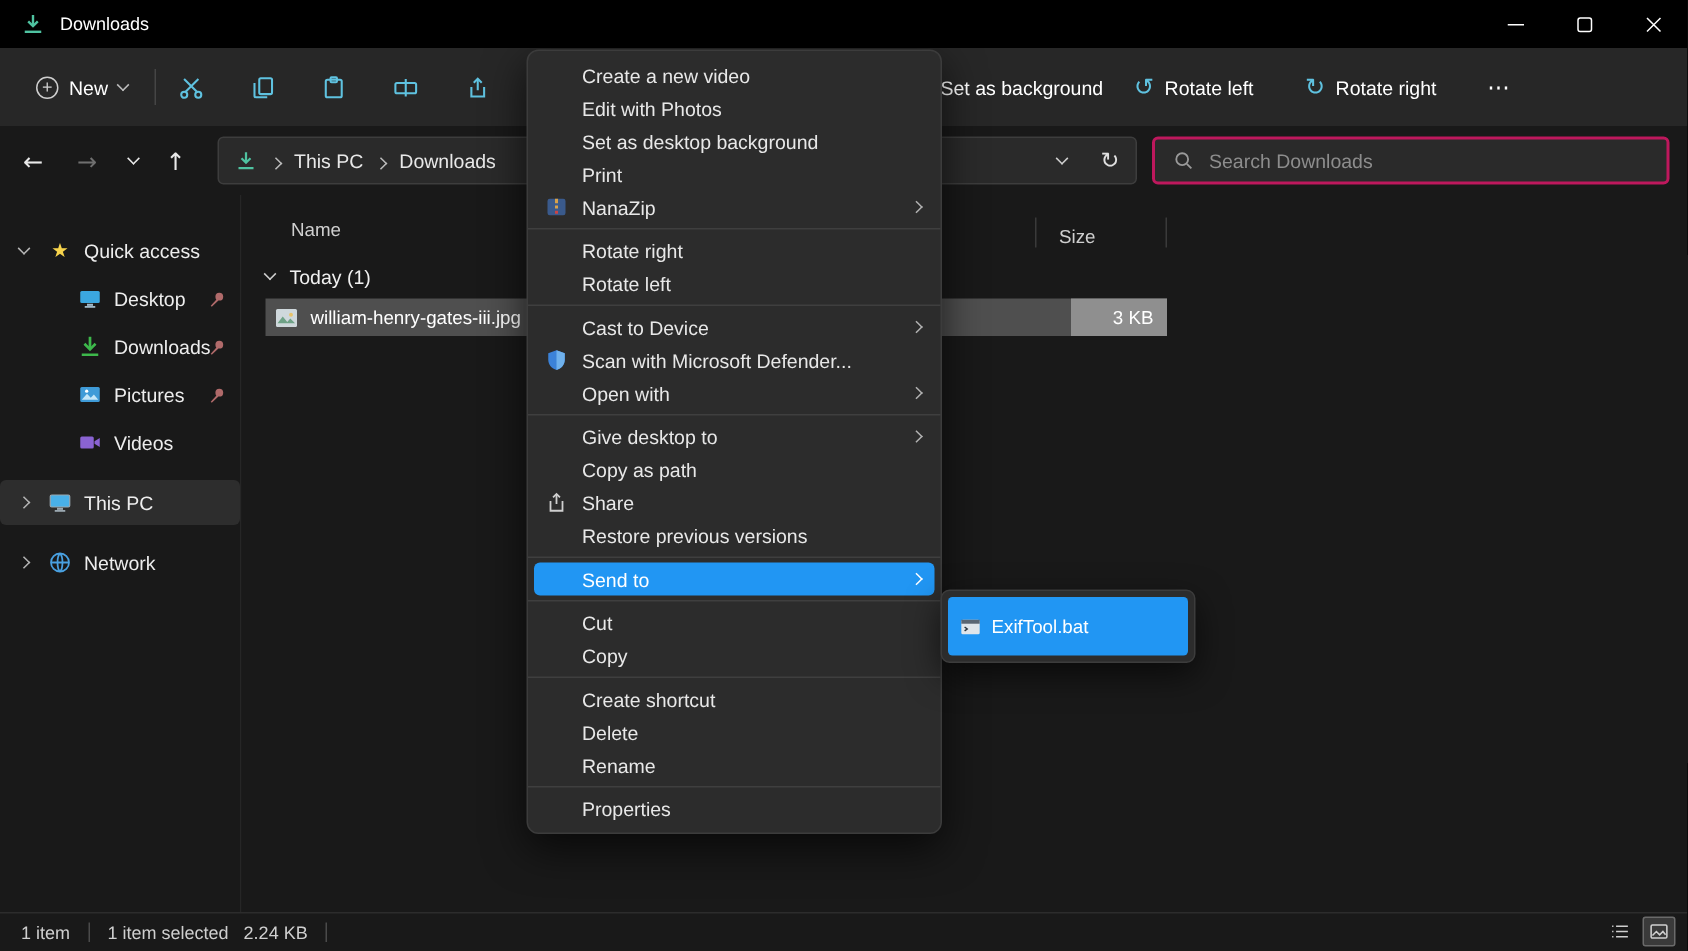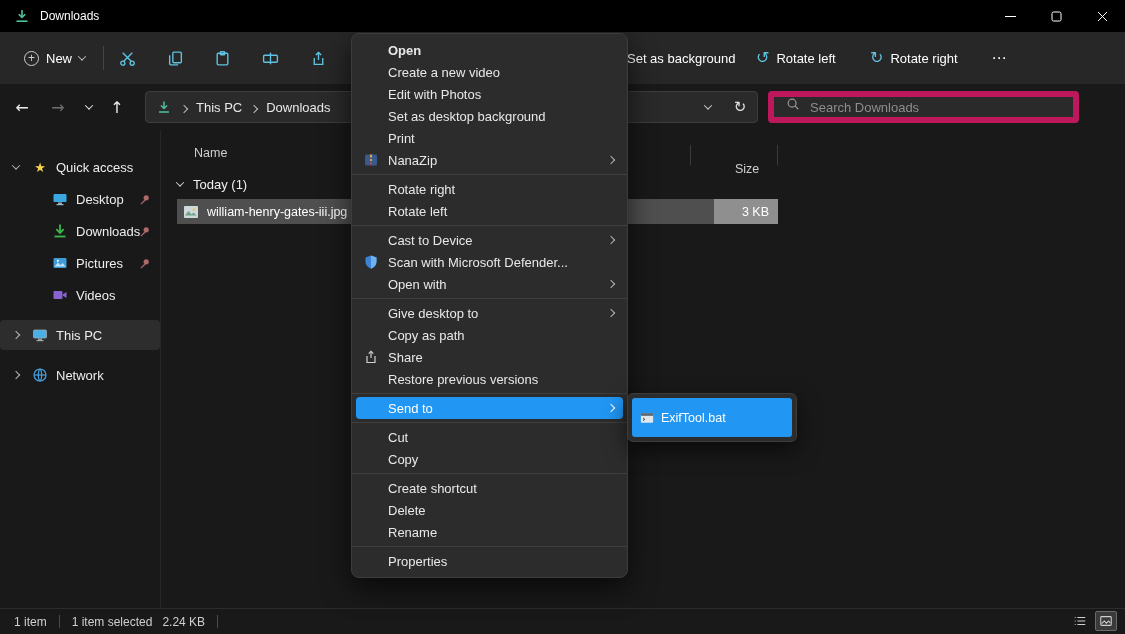--- a/index.html
+++ b/index.html
@@ -41,21 +41,21 @@
   .navbar{position:absolute;left:0;top:84px;width:100%;height:46px;background:#191919;}
   .nav-btn{position:absolute;top:8px;width:30px;height:30px;display:flex;align-items:center;justify-content:center;border-radius:4px;color:#eaeaea;font-family:"DejaVu Sans",sans-serif;font-size:16px;}
   .nav-btn.dim{color:#6f6f6f}
   .addressbar{position:absolute;left:145px;top:7px;width:613px;height:32px;background:#2a2a2a;border:1px solid #3d3d3d;border-radius:4px;display:flex;align-items:center;font-size:13px;color:#e8e8e8;}
   .addressbar .crumb-ic{margin-left:10px;width:16px;height:16px;color:#4fc3a1;}
   .crumb-chev{color:#bdbdbd;margin:0 9px;}
   .crumb{color:#e8e8e8;}
   .addr-right{position:absolute;right:0;top:0;height:100%;display:flex;align-items:center;}
   .addr-drop{width:30px;height:30px;display:flex;align-items:center;justify-content:center;color:#cfcfcf;}
   .addr-refresh{width:34px;height:30px;display:flex;align-items:center;justify-content:center;color:#e0e0e0;font-family:"DejaVu Sans",sans-serif;font-size:15px;}
-  .searchbox{position:absolute;left:768px;top:7px;width:311px;height:32px;background:#2a2a2a;border:6px solid #be185d;border-radius:4px;display:flex;}
+  .searchbox{position:absolute;left:768px;top:7px;width:345px;height:32px;background:#2a2a2a;border:2px solid #be185d;border-radius:4px;display:flex;align-items:center;}
   .searchbox svg{width:14px;height:14px;margin:0 10px 0 12px;color:#9a9a9a;}
   .searchbox input{flex:1;background:transparent;border:none;outline:none;color:#e8e8e8;font-size:13px;font-family:inherit;}
   .searchbox input::placeholder{color:#8d8d8d;}
 
   
   .sidebar{position:absolute;left:0;top:130px;width:160px;bottom:26px;background:#191919;padding-top:22px;}
   .side-item{position:relative;height:30px;margin-bottom:2px;display:flex;align-items:center;font-size:13px;color:#ededed;}
   .side-item .tchev{position:absolute;left:13px;color:#b5b5b5;}
   .side-item .ic{position:absolute;width:16px;height:16px;display:flex;align-items:center;justify-content:center;}
   .side-item.root .ic{left:32px}
@@ -64,21 +64,21 @@
   .side-item.child .lbl{padding-left:76px}
   .side-item .pin{position:absolute;right:9px;width:13px;height:13px;color:var(--pin-red);}
   .side-item.selected{background:#2d2d2d;border-radius:4px;}
   .side-gap{height:8px}
   .v-divider{position:absolute;left:160px;top:130px;bottom:26px;width:1px;background:#262626;}
 
   
   .content{position:absolute;left:161px;top:130px;right:0;bottom:26px;background:#191919;}
   .col-header{position:absolute;left:0;top:12px;right:0;height:26px;font-size:12.5px;color:#cfcfcf;}
   .col-name{position:absolute;left:33px;top:4px;}
-  .col-size{position:absolute;left:545px;top:20px;margin-left:29px;}
+  .col-size{position:absolute;left:545px;top:9px;}
   .col-sep{position:absolute;top:3px;width:1px;height:20px;background:#3a3a3a;}
   .group-row{position:absolute;left:16px;top:43px;height:22px;display:flex;align-items:center;gap:10px;font-size:13px;color:#f0f0f0;}
   .group-row .tchev{color:#cfcfcf;}
   .file-row{position:absolute;left:16px;top:69px;width:601px;height:25px;background:var(--row-selection);display:flex;align-items:center;}
   .file-row .fic{margin-left:6px;width:16px;height:16px;}
   .file-row .fname{margin-left:8px;font-size:12.5px;color:#fff;white-space:nowrap;}
   .size-cell{position:absolute;left:537px;top:0;width:64px;height:25px;background:var(--size-cell);display:flex;align-items:center;justify-content:flex-end;padding-right:9px;font-size:12.5px;color:#fff;}
 
   
   .statusbar{position:absolute;left:0;bottom:0;width:100%;height:26px;background:#191919;border-top:1px solid #2c2c2c;display:flex;align-items:center;font-size:12px;color:#cfcfcf;}
@@ -371,21 +371,20 @@
       <div class="vt active">
         <svg viewBox="0 0 16 16" stroke="currentColor" stroke-width="1.2" fill="none">
             <rect x="2" y="3" width="12" height="10" rx="1"></rect>
             <path d="M3 11l3-3 2.5 2.5L11 8l2 2.5"></path>
           </svg>
       </div>
     </div>
   </div>
 
   <div class="menu">
-    <div class="mi bold">Open</div>
     <div class="mi">Create a new video</div>
     <div class="mi">Edit with Photos</div>
     <div class="mi">Set as desktop background</div>
     <div class="mi">Print</div>
     <div class="mi">
       <span class="lic">
         <svg viewBox="0 0 16 16">
             <rect x="2" y="2.5" width="12" height="11" rx="1.5" fill="#3a5a8c"></rect>
             <rect x="7" y="2.5" width="2" height="3" fill="#d8a24a"></rect>
             <rect x="7" y="7" width="2" height="2" fill="#d8a24a"></rect>

